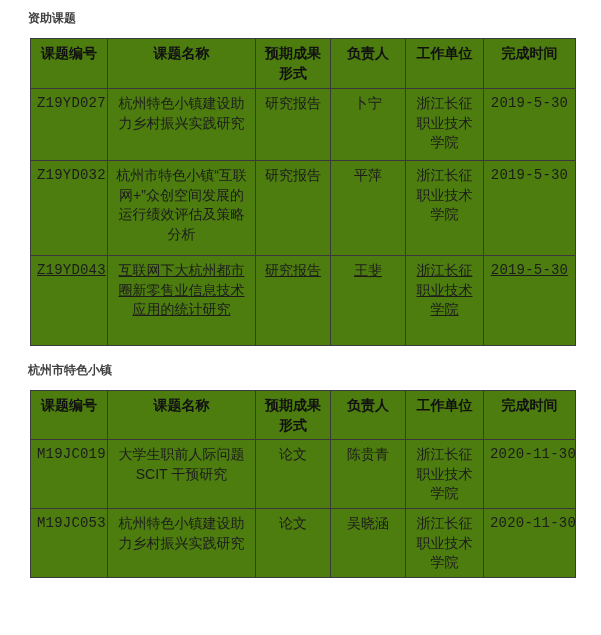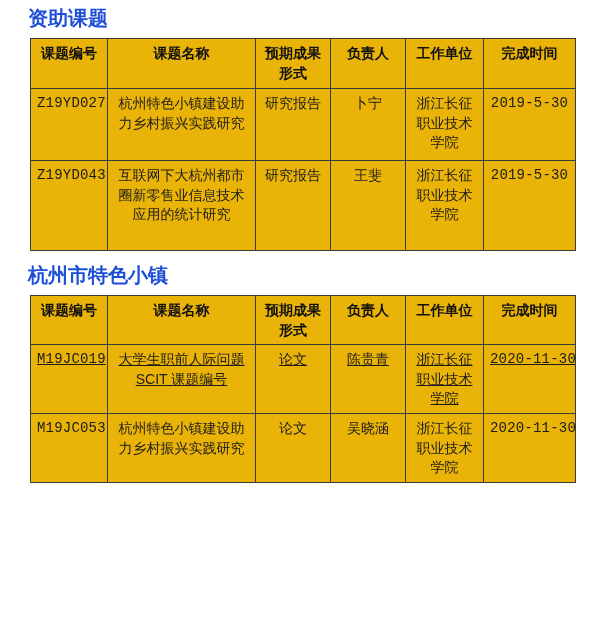--- a/index.html
+++ b/index.html
@@ -10,35 +10,35 @@
     width: 601px;
     height: 635px;
     font-family: "Liberation Sans", "DejaVu Sans", sans-serif;
     color: #1c1c1c;
     overflow: hidden;
   }
   .doc {
     padding: 8px 26px 0 28px;
   }
   .section-heading {
-    font-size: 20px;
+    font-size: 12px;
     font-weight: bold;
     line-height: 20px;
     margin: 0 0 10px 0;
-    color: #1d4ed8;
+    color: #404040;
   }
   .section + .section {
     margin-top: 14px;
   }
   table.project-table {
     border-collapse: collapse;
     table-layout: fixed;
     width: 545px;
     margin-left: 2px;
-    background: #eab308;
+    background: #4d7c0f;
   }
   table.project-table th,
   table.project-table td {
     border: 1px solid #3a3a3a;
     vertical-align: top;
     text-align: center;
     font-size: 14px;
     line-height: 1.4;
     padding: 5px 6px 4px 6px;
     word-break: break-all;
@@ -94,21 +94,29 @@
       </thead>
       <tbody>
         <tr style="height:72px;">
           <td class="cell-id">Z19YD027</td>
           <td class="cell-name">杭州特色小镇建设助力乡村振兴实践研究</td>
           <td class="cell-result">研究报告</td>
           <td class="cell-leader">卜宁</td>
           <td class="cell-unit">浙江长征职业技术学院</td>
           <td class="cell-date">2019-5-30</td>
         </tr>
-        <tr style="height:90px;">
+        <tr style="height:95px;">
+          <td class="cell-id">Z19YD032</td>
+          <td class="cell-name">杭州市特色小镇“互联网+”众创空间发展的运行绩效评估及策略分析</td>
+          <td class="cell-result">研究报告</td>
+          <td class="cell-leader">平萍</td>
+          <td class="cell-unit">浙江长征职业技术学院</td>
+          <td class="cell-date">2019-5-30</td>
+        </tr>
+        <tr style="height:90px;text-decoration:underline;">
           <td class="cell-id">Z19YD043</td>
           <td class="cell-name">互联网下大杭州都市圈新零售业信息技术应用的统计研究</td>
           <td class="cell-result">研究报告</td>
           <td class="cell-leader">王斐</td>
           <td class="cell-unit">浙江长征职业技术学院</td>
           <td class="cell-date">2019-5-30</td>
         </tr>
       </tbody>
     </table>
   </div>
@@ -129,23 +137,23 @@
         <tr style="height:47px;">
           <th>课题编号</th>
           <th>课题名称</th>
           <th>预期成果形式</th>
           <th>负责人</th>
           <th>工作单位</th>
           <th>完成时间</th>
         </tr>
       </thead>
       <tbody>
-        <tr style="height:65px;text-decoration:underline;">
+        <tr style="height:65px;">
           <td class="cell-id">M19JC019</td>
-          <td class="cell-name">大学生职前人际问题SCIT 课题编号</td>
+          <td class="cell-name">大学生职前人际问题SCIT 干预研究</td>
           <td class="cell-result">论文</td>
           <td class="cell-leader">陈贵青</td>
           <td class="cell-unit">浙江长征职业技术学院</td>
           <td class="cell-date">2020-11-30</td>
         </tr>
         <tr style="height:60px;">
           <td class="cell-id">M19JC053</td>
           <td class="cell-name">杭州特色小镇建设助力乡村振兴实践研究</td>
           <td class="cell-result">论文</td>
           <td class="cell-leader">吴晓涵</td>

